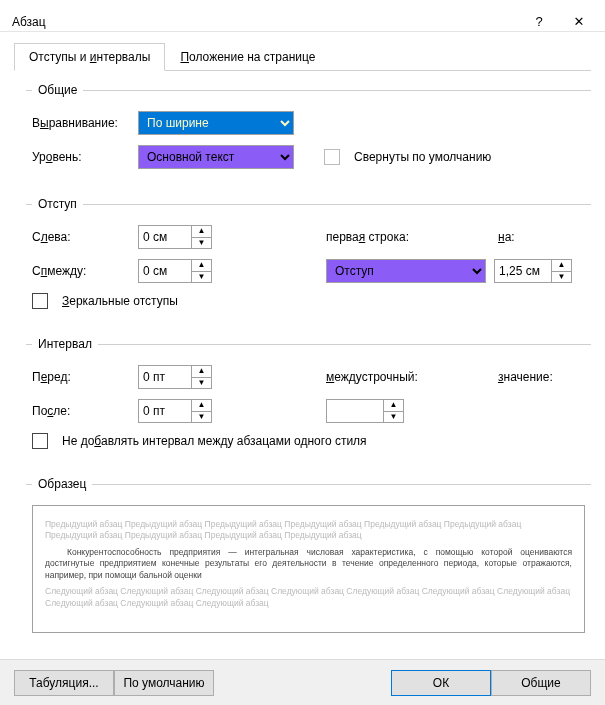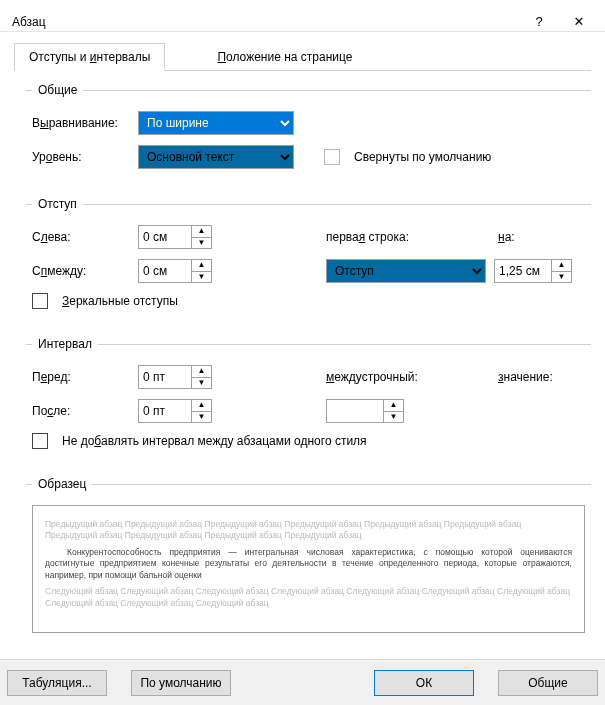--- a/index.html
+++ b/index.html
@@ -25,21 +25,20 @@
   .titlebar .btn {
     width: 40px; height: 28px;
     display: flex; align-items: center; justify-content: center;
     font-size: 13px;
   }
   .body { padding: 10px 14px 14px 14px; }
   .tabs {
     display: flex;
     border-bottom: 1px solid #cfcfcf;
     margin-bottom: 12px;
-    gap: 37px;
   }
   .tab {
     padding: 6px 14px;
     border: 1px solid transparent;
     position: relative;
     top: 1px;
     cursor: default;
   }
   .tab.active {
     border: 1px solid #cfcfcf;
@@ -59,21 +58,21 @@
     margin-bottom: 10px;
     gap: 8px;
   }
   .label { min-width: 98px; }
   .u { text-decoration: underline; }
   select, input[type=text] {
     border: 1px solid #a0a0a0;
     height: 24px;
     font-size: 12px;
     padding: 2px 4px;
-    background: #0369a1;
+    background: #8b5cf6;
   }
   select.highlighted {
     background: #0078d7;
     color: #fef9c3;
   }
   .spinner {
     display: flex;
     border: 1px solid #a0a0a0;
     height: 24px;
     width: 74px;
@@ -118,22 +117,22 @@
   .preview-gray { color: #bababa; margin: 3px 0; }
   .preview-main { color: #444; margin: 5px 0; text-align: justify; text-indent: 22px; }
   .footer {
     position: absolute;
     bottom: 0; left: 0; right: 0;
     height: 46px;
     background: #f0f0f0;
     border-top: 1px solid #dcdcdc;
     display: flex;
     align-items: center;
-    padding: 0 7px;
-    gap: 24px;
+    padding: 0 14px;
+    gap: 0;
   }
   .footer button {
     height: 26px;
     min-width: 100px;
     border: 1px solid #adadad;
     background: #e1e1e1;
     font-size: 12px;
     cursor: default;
   }
   .footer button.primary { border: 1px solid #0078d7; }

